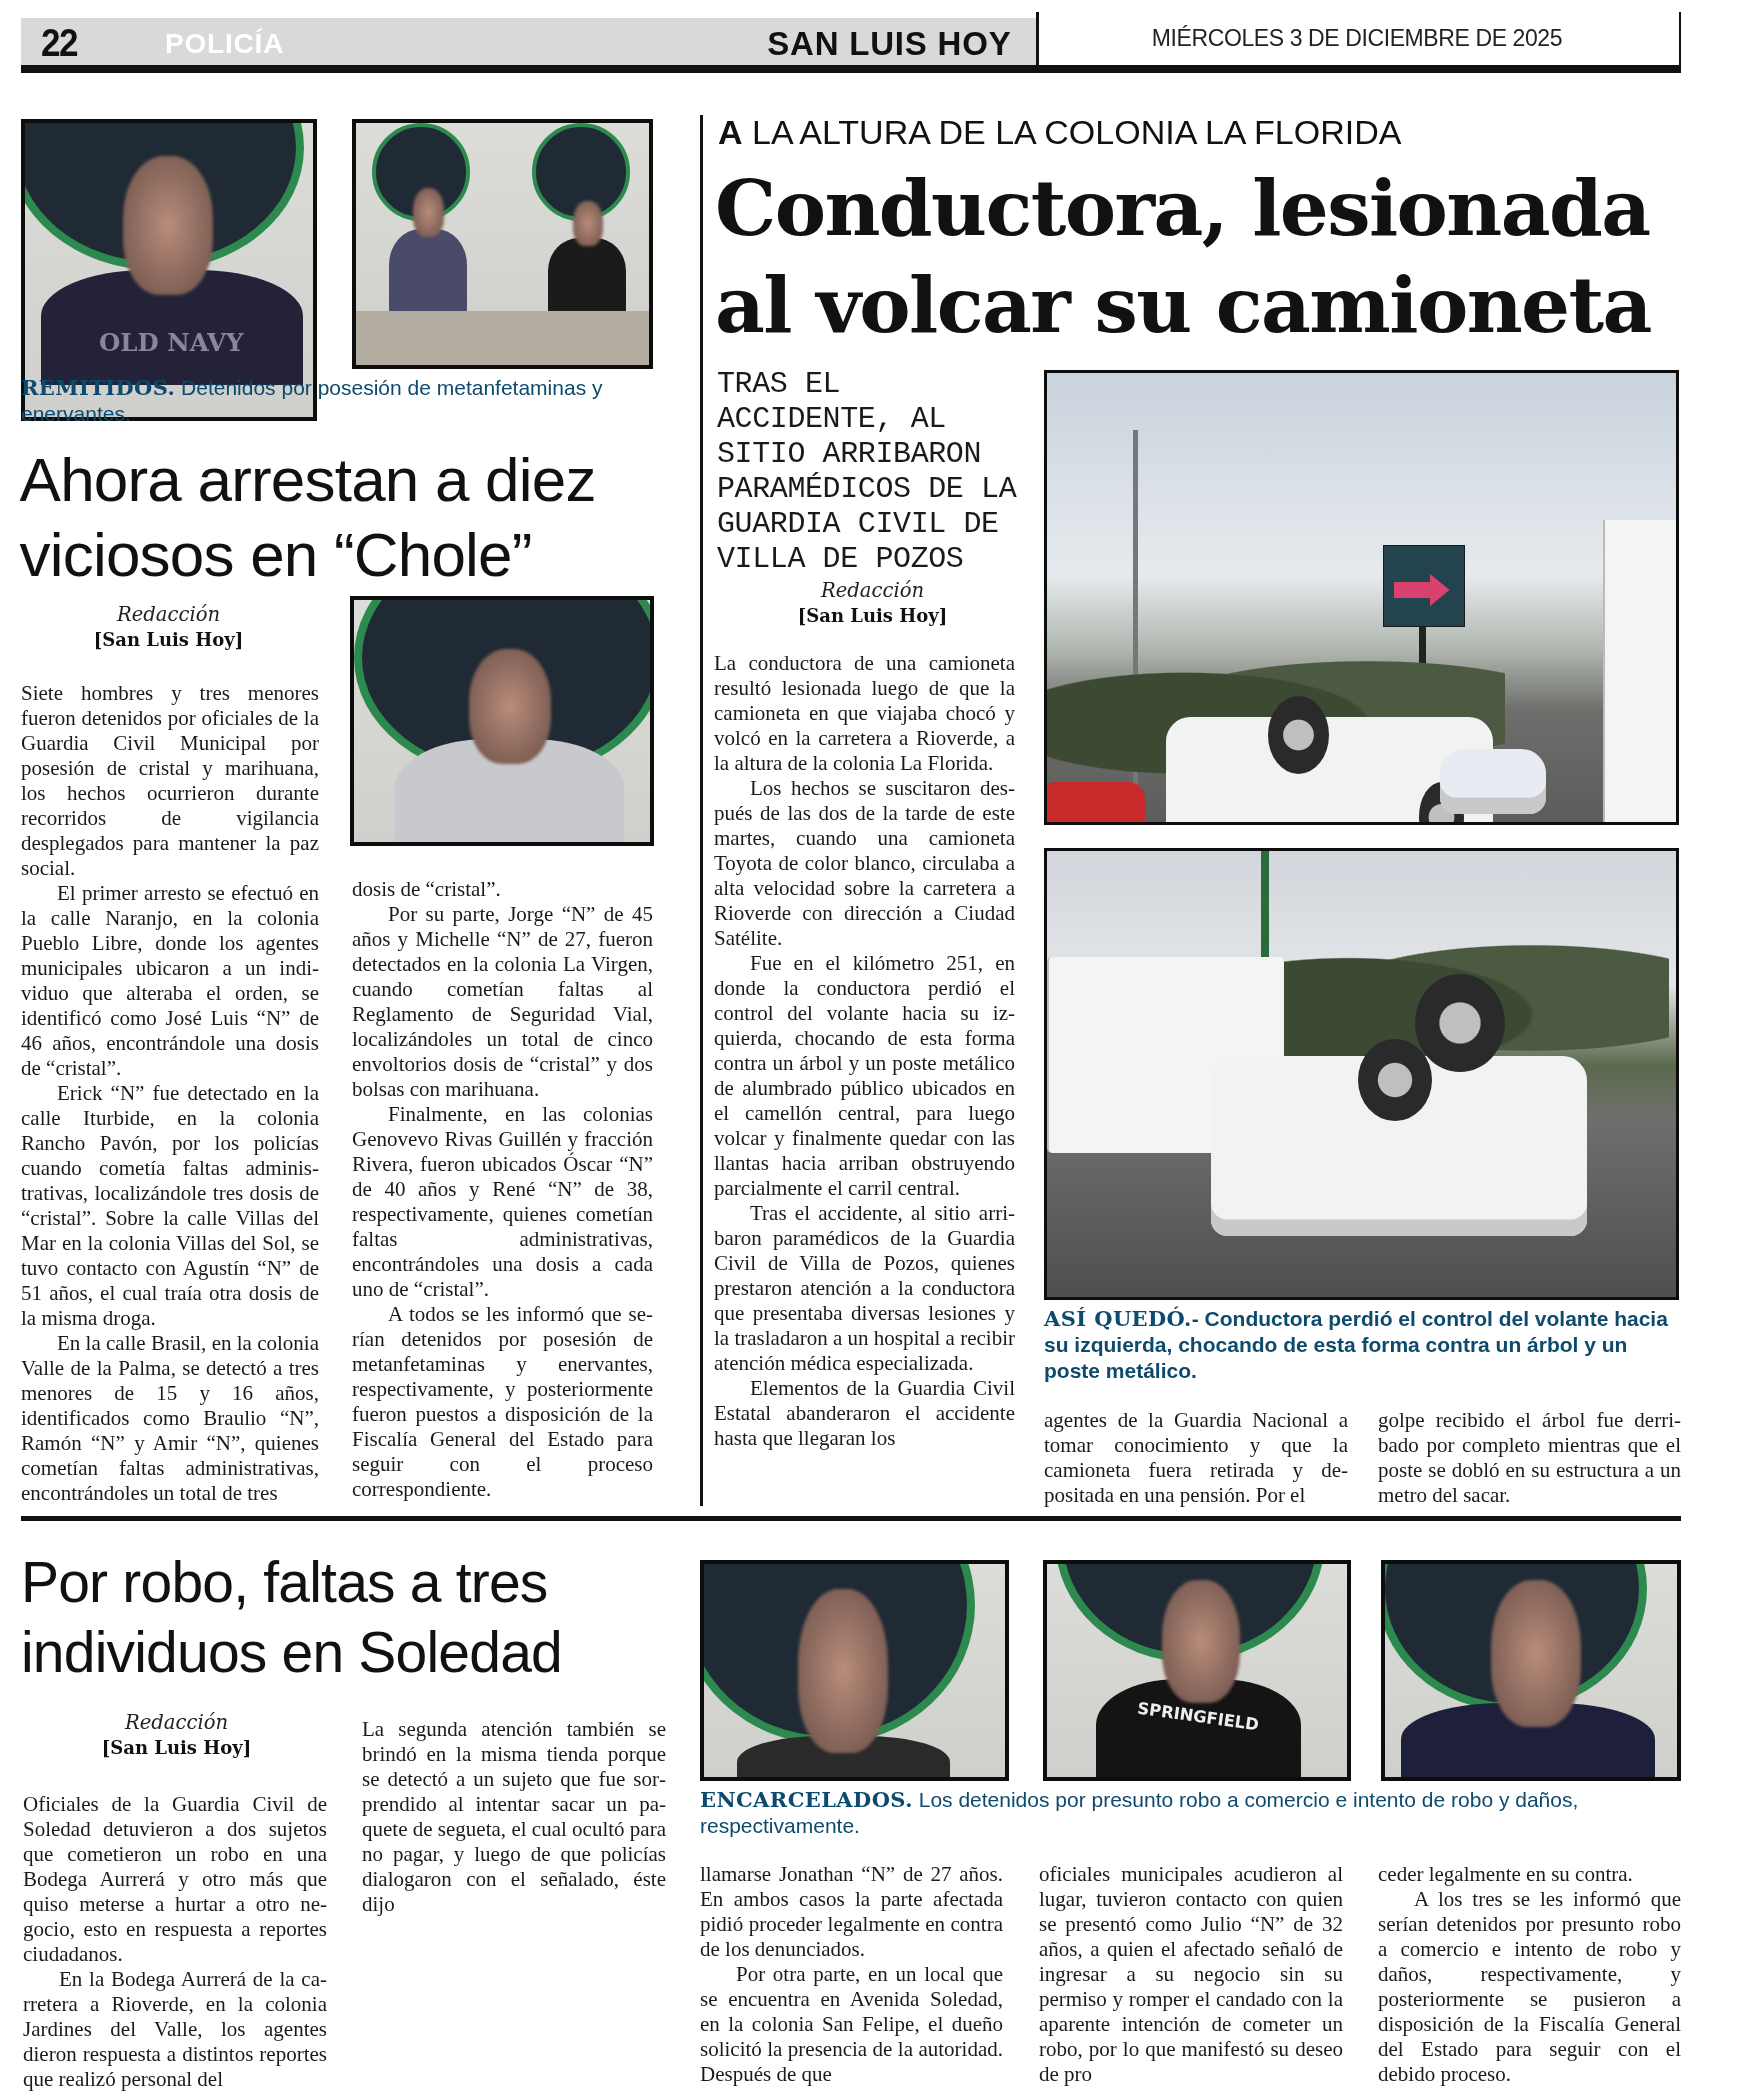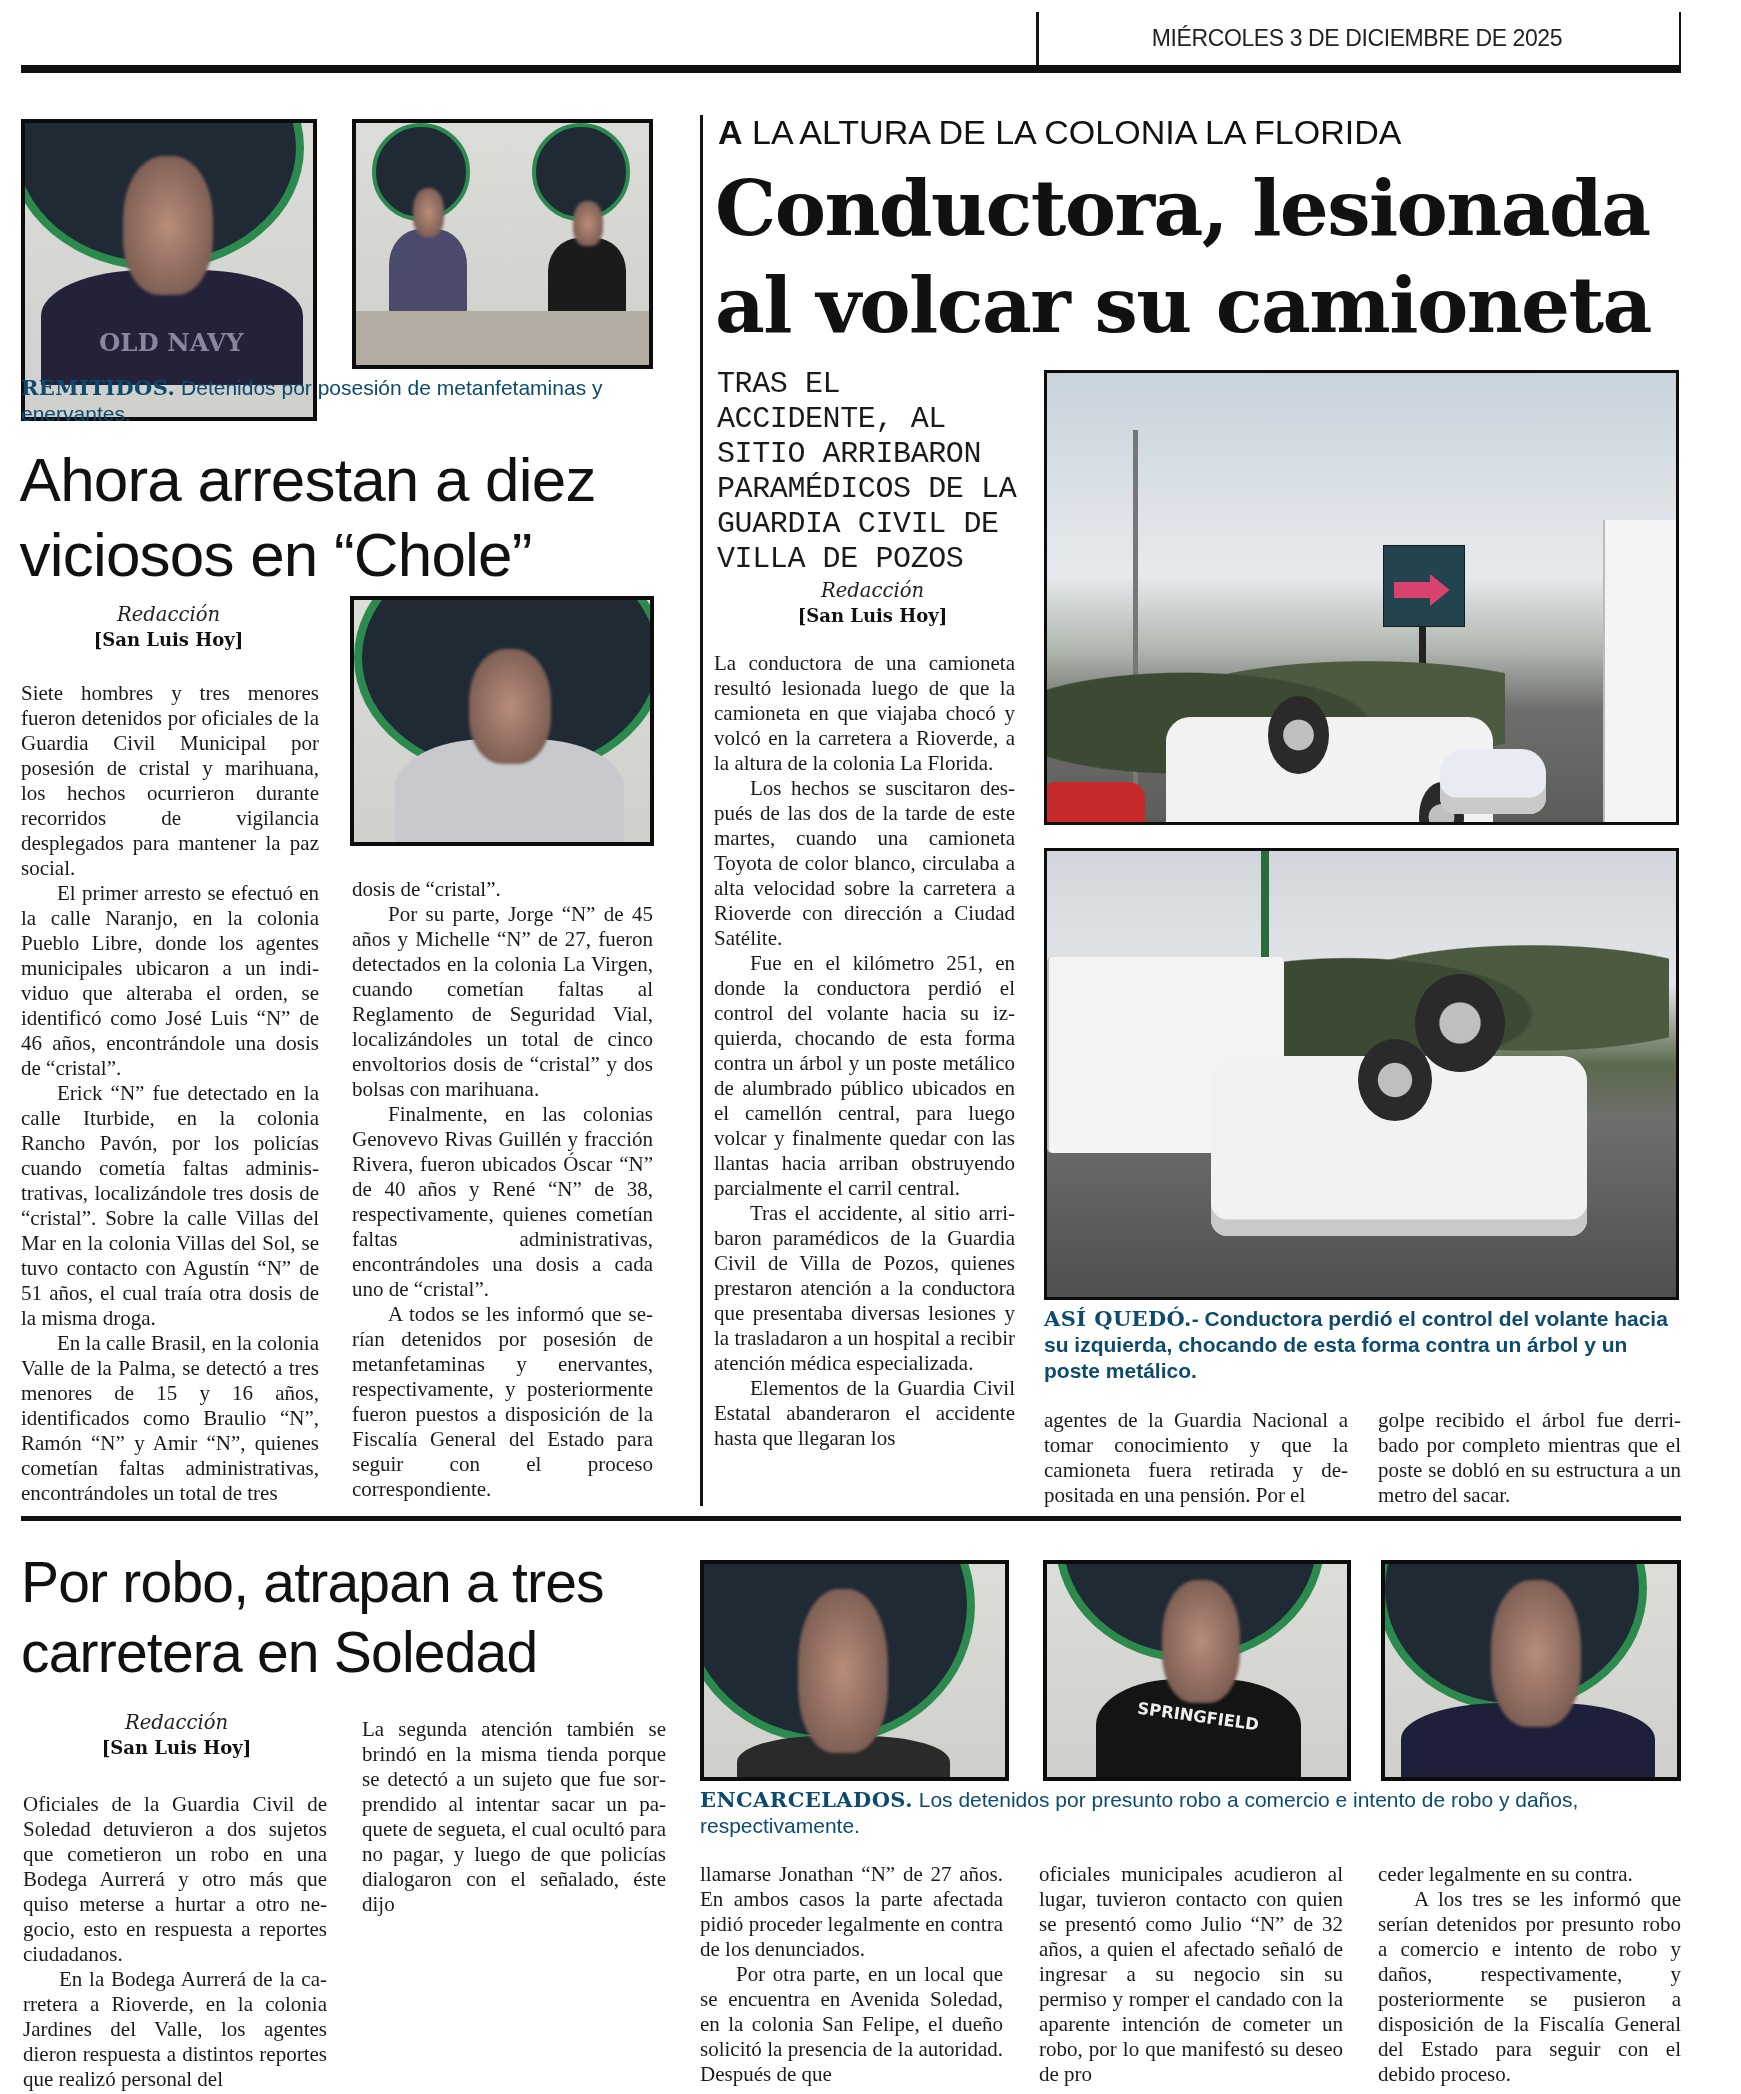--- a/index.html
+++ b/index.html
@@ -53,20 +53,25 @@
   .billboard { position: absolute; background: #23444e; border: 1.6px solid #1a1a1a; }
   .billboard .arrow { position: absolute; left: 12%; top: 35%; width: 70%; height: 40%; background: #d9426f; clip-path: polygon(0 25%, 65% 25%, 65% 0, 100% 50%, 65% 100%, 65% 75%, 0 75%); }
   .redtruck { position: absolute; background: #c62a2a; border-radius: 6.5px 16.4px 4.9px 4.9px; }
   .ambulance { position: absolute; background: #f4f4f4; border-left: 2.5px solid #bbb; }
   .trees { position: absolute; background: radial-gradient(ellipse at 30% 60%, #3c4a34 0 40%, transparent 41%), radial-gradient(ellipse at 70% 50%, #4b5a40 0 45%, transparent 46%); }
 </style>
 </head>
 <body>
 
 <div class="hdr">
+  <div class="hdr-left">
+    <span class="hdr-num">22</span>
+    <span class="hdr-section">POLICÍA</span>
+    <span class="hdr-paper">SAN LUIS HOY</span>
+  </div>
   <div class="hdr-vline"></div>
   <div class="hdr-date">MIÉRCOLES 3 DE DICIEMBRE DE 2025</div>
   <div class="hdr-rline"></div>
   <div class="hdr-bar"></div>
 </div>
 
 <div class="photo" style="left:21px; top:119px; width:296px; height:302px;padding-left:24px;">
   <div class="bg-wall"></div>
   <div class="seal" style="left:-16.4px; top:-98px; width:295px; height:245px;"></div>
   <div class="shirt" style="left:16.4px; top:147px; width:262px; height:115px; background:#232238;"></div>
@@ -168,21 +173,21 @@
 
 <div class="body" style="left:1044px; top:1408px; width:304px;">
   <p>agentes de la Guardia Nacional a tomar conocimiento y que la camioneta fuera retirada y de­positada en una pensión. Por el</p>
 </div>
 <div class="body" style="left:1378px; top:1408px; width:303px;">
   <p>golpe recibido el árbol fue derri­bado por completo mientras que el poste se dobló en su es­tructura a un metro del sacar.</p>
 </div>
 
 <div class="hrule"></div>
 
-<h1 class="headline-sans" style="left:21px; top:1547px; width:671px; font-size:57px; line-height:70px;">Por robo, atrapan a tres carretera en Soledad</h1>
+<h1 class="headline-sans" style="left:21px; top:1547px; width:671px; font-size:57px; line-height:70px;">Por robo, faltas a tres individuos en Soledad</h1>
 
 <div class="byline" style="left:21px; top:1710px; width:311px;">
   <span class="by1">Redacción</span>
   <span class="by2">[San Luis Hoy]</span>
 </div>
 
 <div class="photo" style="left:700px; top:1560px; width:309px; height:221px;">
   <div class="bg-wall"></div>
   <div class="seal" style="left:-24.5px; top:-98px; width:295px; height:278px;"></div>
   <div class="shirt" style="left:33px; top:172px; width:213px; height:65px; background:#2a2a2a;"></div>

